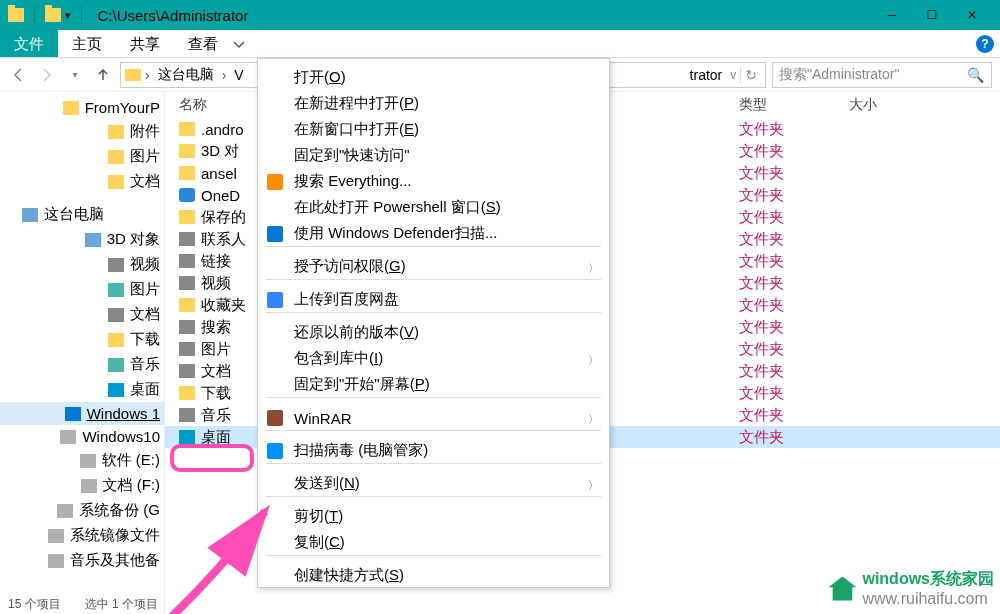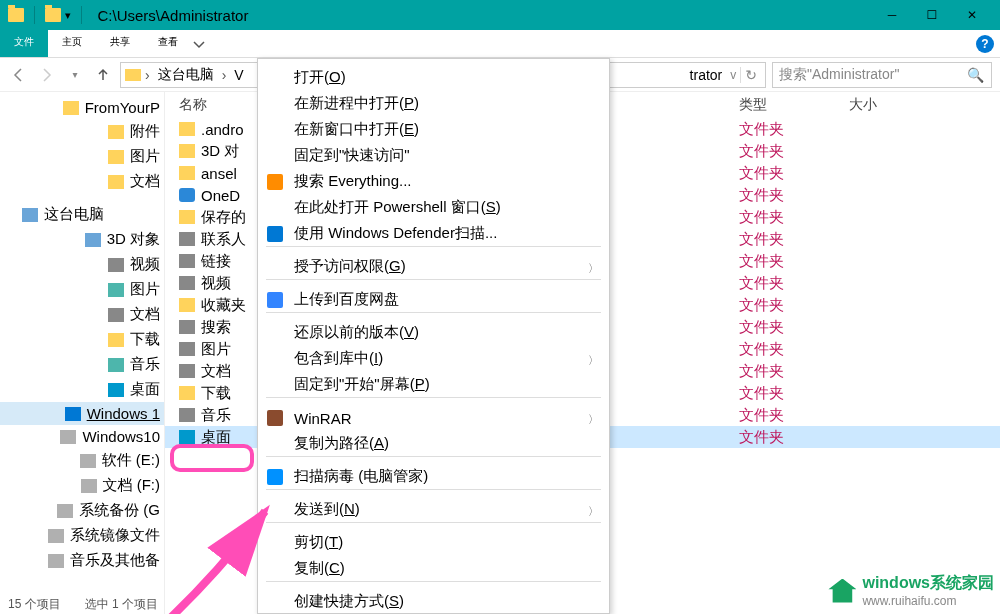--- a/index.html
+++ b/index.html
@@ -9,21 +9,21 @@
 .titlebar .icons-left { display: flex; gap: 4px; align-items: center; }
 .titlebar .icons-left .folder-ico { width: 16px; height: 14px; background: #ffd35c; border-radius: 1px; position: relative; }
 .titlebar .icons-left .folder-ico::before { content: ""; position: absolute; top: -3px; left: 0; width: 7px; height: 3px; background: #ffd35c; }
 .titlebar .sep { width: 1px; height: 18px; background: rgba(0,0,0,0.2); margin: 0 6px; }
 .titlebar .path { font-size: 15px; font-weight: 500; margin-left: 10px; flex: 1; }
 .titlebar .winbtns { display: flex; gap: 0; }
 .titlebar .winbtn { width: 40px; height: 30px; display: flex; align-items: center; justify-content: center; color: #000; font-size: 12px; }
 .titlebar .winbtn.close { width: 40px; }
 
 .ribbontabs { height: 28px; display: flex; align-items: stretch; border-bottom: 1px solid #ddd; }
-.ribbontabs .tab { padding: 5px 14px; font-size: 10px; cursor: pointer; }
+.ribbontabs .tab { padding: 5px 14px; font-size: 15px; cursor: pointer; }
 .ribbontabs .tab.file { background: #00a2a2; color: #fff; }
 .ribbontabs .help { margin-left: auto; align-self: center; margin-right: 6px; }
 .ribbontabs .help-ico { width: 18px; height: 18px; border-radius: 50%; background: #0078d4; color: #fff; display: flex; align-items: center; justify-content: center; font-size: 12px; font-weight: bold; }
 .ribbontabs .chev { width: 14px; height: 14px; margin-right: 10px; align-self: center; }
 
 .navbar { height: 34px; display: flex; align-items: center; padding: 2px 8px; gap: 6px; border-bottom: 1px solid #eee; }
 .navbar .navbtn { width: 22px; height: 22px; display: flex; align-items: center; justify-content: center; }
 .navbar .addr { flex: 1; display: flex; align-items: center; border: 1px solid #ccc; height: 26px; padding: 0 4px; font-size: 14px; gap: 4px; }
 .navbar .addr .folder-ico-sm { width: 16px; height: 12px; background: #ffd35c; }
 .navbar .addr .crumb { padding: 0 4px; }
@@ -66,21 +66,21 @@
 .ctxmenu .mi .ico { position: absolute; left: 8px; width: 18px; height: 18px; display: flex; align-items: center; justify-content: center; }
 .ctxmenu .mi .arrow { position: absolute; right: 10px; font-size: 11px; color: #666; }
 .ctxmenu .sep { height: 1px; background: #ddd; margin: 3px 8px; }
 .ctxmenu .mi .underline { text-decoration: underline; }
 
 .pink-arrow { position: absolute; left: 135px; top: 510px; transform: rotate(-20deg); pointer-events: none; }
 .pink-arrow svg { width: 180px; height: 100px; }
 
 .watermark { position: absolute; right: 6px; bottom: 6px; display: flex; align-items: center; gap: 6px; color: #19a463; font-weight: bold; font-size: 16px; }
 .watermark .house { width: 28px; height: 24px; background: #19a463; clip-path: polygon(50% 0, 100% 45%, 85% 45%, 85% 100%, 15% 100%, 15% 45%, 0 45%); }
-.watermark .sub { font-size: 12px; color: #888; display: block; font-weight: normal; }
+.watermark .sub { font-size: 16px; color: #888; display: block; font-weight: normal; }
 
 .statusbar { position: absolute; bottom: 0; left: 8px; font-size: 12px; color: #555; display: flex; gap: 24px; height: 20px; align-items: center; }
 </style>
 </head>
 <body>
 
 <div class="titlebar">
   <div class="icons-left">
     <div class="folder-ico"></div>
     <div class="sep"></div>
@@ -424,23 +424,20 @@
       <span>固定到"开始"屏幕(<span class="underline">P</span>)</span>
     </div>
     <div class="sep"></div>
     <div class="mi">
       <div class="ico">
         <div style="width:16px;height:16px;background:#8a4b2e;border-radius:2px"></div>
       </div>
       <span>WinRAR</span>
       <span class="arrow">〉</span>
     </div>
-    <div class="mi">
-      <span>复制为路径(<span class="underline">A</span>)</span>
-    </div>
     <div class="sep"></div>
     <div class="mi">
       <div class="ico">
         <div style="width:16px;height:16px;background:#0091ff;border-radius:2px"></div>
       </div>
       <span>扫描病毒 (电脑管家)</span>
     </div>
     <div class="sep"></div>
     <div class="mi">
       <span>发送到(<span class="underline">N</span>)</span>

